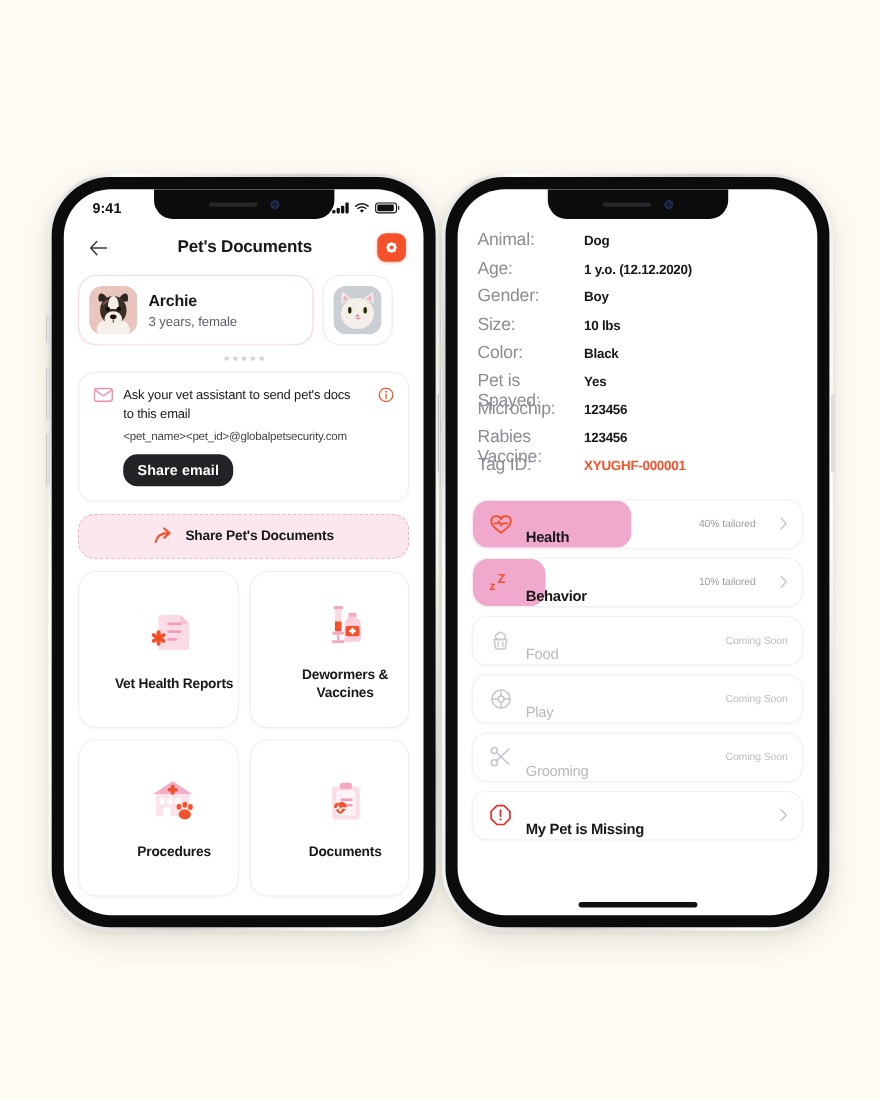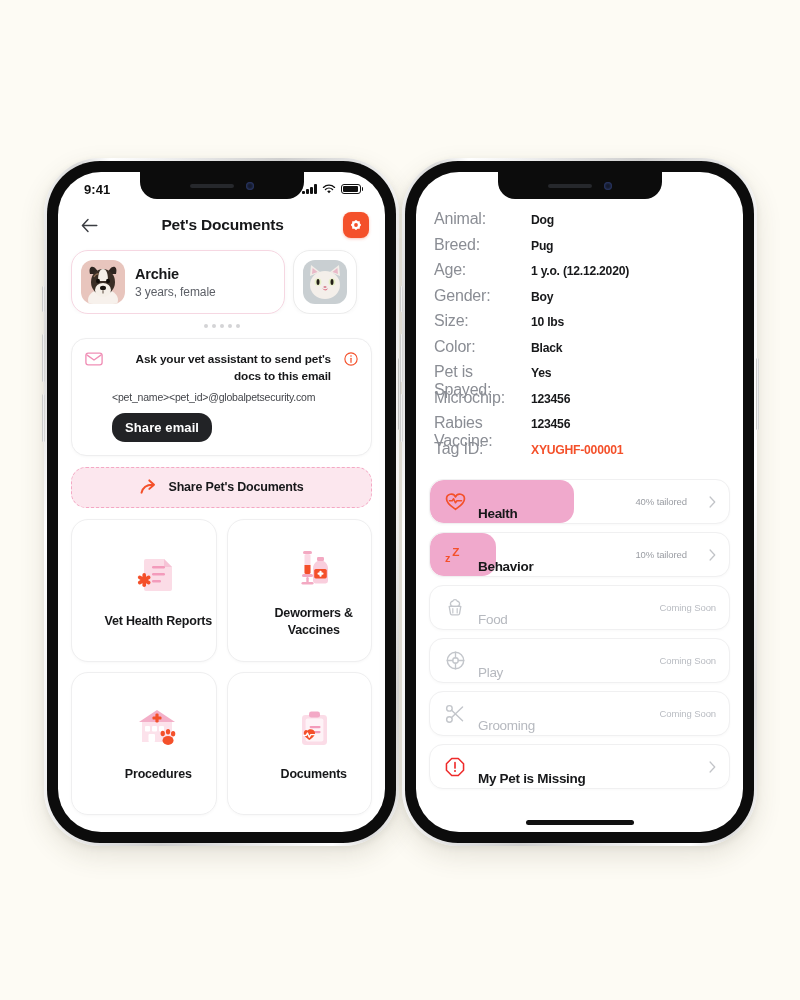--- a/index.html
+++ b/index.html
@@ -118,22 +118,22 @@
   .dots i { width: 4px; height: 4px; border-radius: 50%; background: #d4d4d6; display: block; }
 
   .email-card {
     margin: 2px 13px 0; background: #fff; border: 1.1px solid #eeeeef;
     border-radius: 15px; padding: 12px 13px 13px;
     box-shadow: 0 1px 3px rgba(0,0,0,.03);
     position: relative;
   }
   .email-top { display: flex; align-items: flex-start; gap: 9px; }
   .email-title {
-    flex: 1; font-size: 11.8px; font-weight: bold; color: #17181a;
-    line-height: 1.42; letter-spacing: -.15px; padding-right: 4px; text-align: right;
+    flex: 1; font-size: 11.8px; font-weight: normal; color: #17181a;
+    line-height: 1.42; letter-spacing: -.15px; padding-right: 4px;
   }
   .email-addr { font-size: 10.5px; color: #43454a; margin: 6px 0 0 27px; letter-spacing: -.2px; }
   .share-email-btn {
     margin: 10px 0 0 27px; display: inline-block; background: #222326; color: #fff;
     font-size: 13px; font-weight: bold; padding: 7px 13px; border-radius: 13px;
     letter-spacing: .1px; cursor: pointer;
   }
 
   .share-docs {
     margin: 11px 13px 0; border: 1.3px dashed #F4A8C4; background: #FCE7EE;
@@ -418,24 +418,20 @@
           <div class="speaker"></div>
           <div class="camera"></div>
         </div>
 
         <div class="specs">
           <div class="spec-row">
             <div class="spec-key">Animal:</div>
             <div class="spec-val">Dog</div>
           </div>
           <div class="spec-row">
-            <div class="spec-key">Breed:</div>
-            <div class="spec-val">Pug</div>
-          </div>
-          <div class="spec-row">
             <div class="spec-key">Age:</div>
             <div class="spec-val">1 y.o. (12.12.2020)</div>
           </div>
           <div class="spec-row">
             <div class="spec-key">Gender:</div>
             <div class="spec-val">Boy</div>
           </div>
           <div class="spec-row">
             <div class="spec-key">Size:</div>
             <div class="spec-val">10 lbs</div>

